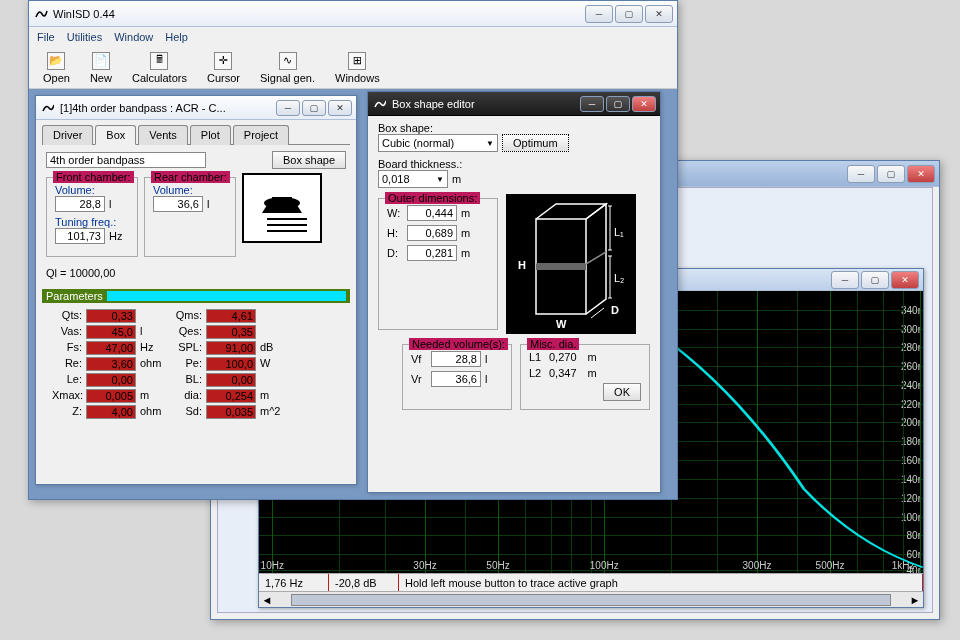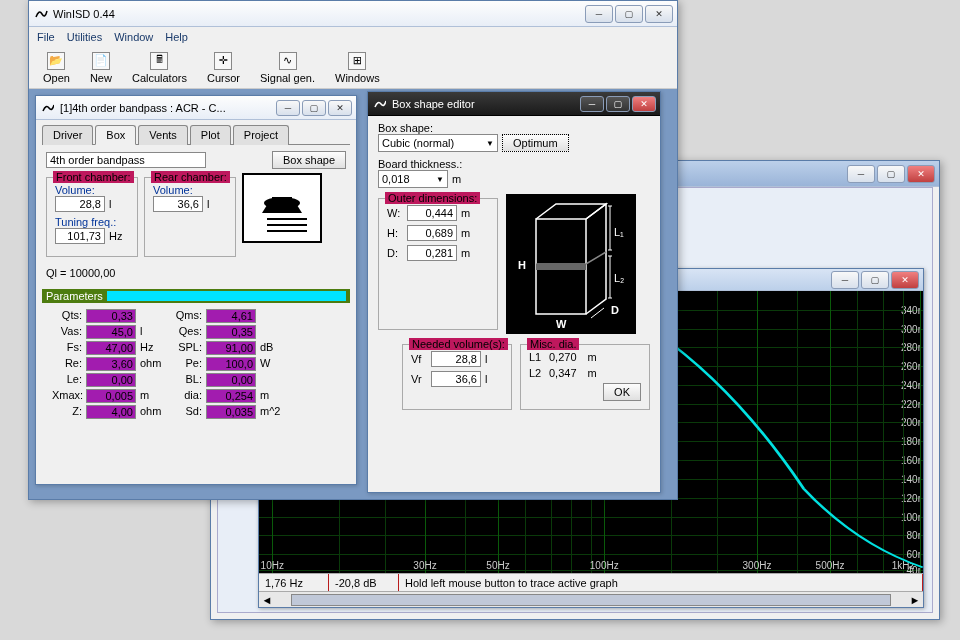--- a/index.html
+++ b/index.html
@@ -29,21 +29,21 @@
   .field{border:1px solid #888;background:#fff;padding:1px 3px;width:50px;height:16px;text-align:right;}
   .fieldset{border:1px solid #aaa;padding:6px 8px 8px 8px;margin:4px 0;position:relative;}
   .fieldset>.legend{position:absolute;top:-7px;left:6px;background:#be185d;padding:0 3px;}
   .btn{border:1px solid #888;background:linear-gradient(#fdfdfd,#e0e0e0);padding:2px 10px;cursor:pointer;}
   .combo{border:1px solid #888;background:#fff;padding:1px 3px;height:18px;display:flex;align-items:center;justify-content:space-between;width:120px;}
   .combo .arr{font-size:8px;}
   .parambar{height:14px;background:#4d7c0f;color:#fff;font-size:9px;padding:1px 4px;display:flex;align-items:center;}
   .parambar .fill{height:10px;background:#00e4ff;flex:1;margin-left:4px;}
   .paramgrid{display:grid;grid-template-columns:30px 50px 28px 30px 50px 28px;gap:2px 4px;padding:6px 10px;}
   .paramgrid .lbl{text-align:right;}
-  .paramgrid .val{border:1px solid #888;background:#a21caf;text-align:right;padding:0 2px;height:14px;}
+  .paramgrid .val{border:1px solid #888;background:#b91c1c;text-align:right;padding:0 2px;height:14px;}
   
   .boxdiagram{width:80px;height:70px;border:2px solid #000;background:#fff;display:flex;flex-direction:column;align-items:center;justify-content:center;position:relative;}
   .boxdiag3d{width:130px;height:140px;background:#000;color:#fff;position:relative;}
   
   .graphwin{position:absolute;background:#f0f0f0;border:1px solid #5a7ca8;box-shadow:1px 1px 4px rgba(0,0,0,0.3);}
   .graph{background:#000;position:relative;overflow:hidden;}
   .gridline-v{position:absolute;top:0;bottom:0;width:1px;background:#0a3a0a;}
   .gridline-v.major{background:#0a5a0a;}
   .gridline-h{position:absolute;left:0;right:0;height:1px;background:#0a3a0a;}
   .xlabel{position:absolute;bottom:2px;color:#ccc;font-size:10px;transform:translateX(-50%);}

